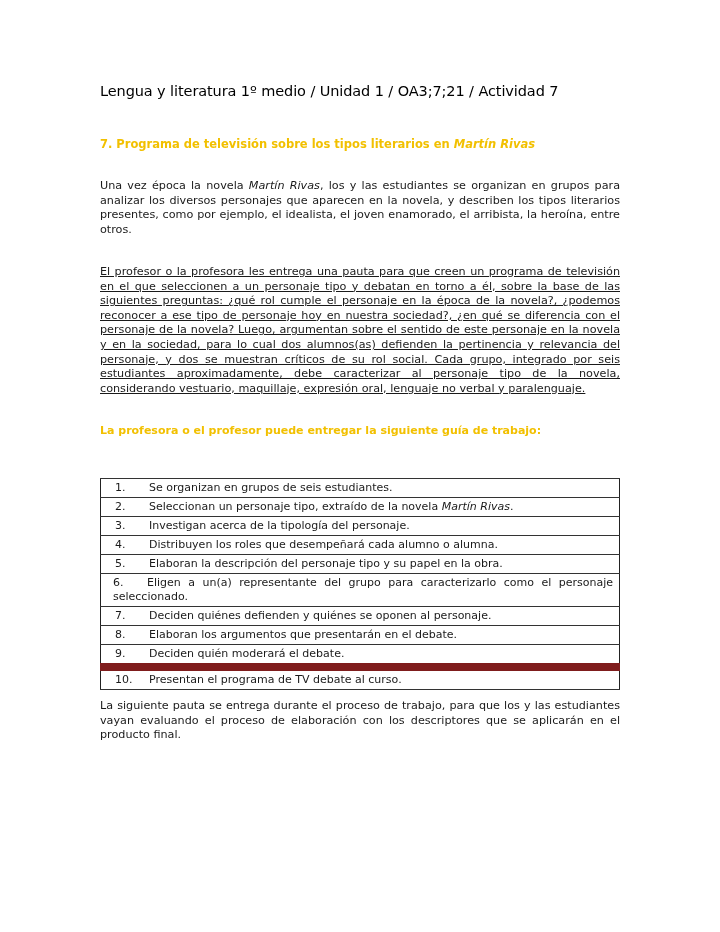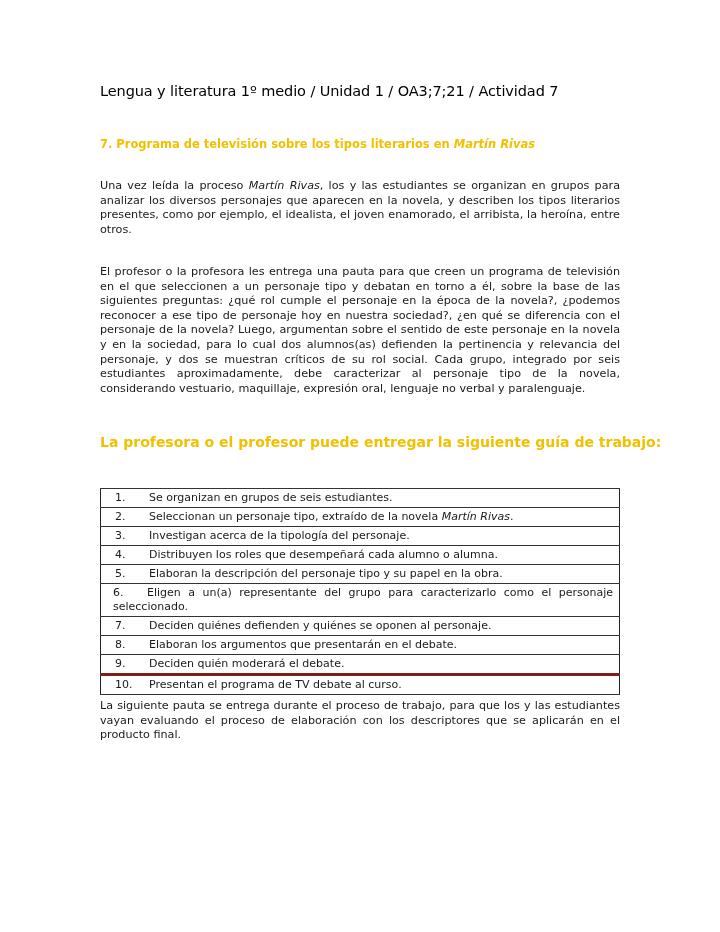--- a/index.html
+++ b/index.html
@@ -43,65 +43,65 @@
     .para {
       position: absolute;
       left: 0;
       width: 520px;
       font-size: 11.2px;
       line-height: 14.6px;
       text-align: justify;
       color: #1a1a1a;
     }
     .para-1 { top: 179px; }
-    .para-2 { top: 265px; }
+    .para-2 { top: 265px; text-decoration: underline; }
     .para-3 { top: 699px; }
     .guide-title {
       position: absolute;
-      top: 434px;
+      top: 424px;
       left: 0;
-      font-size: 14px;
+      font-size: 11px;
       font-weight: bold;
       color: #f2c000;
       white-space: nowrap;
     }
     .steps {
       position: absolute;
-      top: 488px;
+      top: 478px;
       left: 0;
       width: 520px;
       border-collapse: collapse;
       border: 1.5px solid #222;
       font-size: 11px;
     }
     .steps td {
       border-top: 1px solid #333;
       border-bottom: 1px solid #333;
       padding: 2px 6px 2px 14px;
       height: 14px;
       line-height: 14px;
       vertical-align: top;
     }
     .steps tr.wrap td { line-height: 14px; }
     .step-num {
       display: inline-block;
       width: 34px;
     }
-    .steps tr:last-child td { border-top: 3px solid #7f1d1d; }
+    .steps tr:last-child td { border-top: 8px solid #7f1d1d; }
   </style>
 </head>
 <body>
 
 <div class="page">
 
   <div class="breadcrumb">Lengua y literatura 1º medio / Unidad 1 / OA3;7;21  / Actividad 7</div>
 
   <div class="section-title"><span>7. Programa de televisión sobre los tipos literarios en </span><i>Martín Rivas</i></div>
 
-  <div class="para para-1"><span>Una vez leída la proceso </span><i>Martín Rivas</i><span>, los y las estudiantes se organizan en grupos para analizar los diversos personajes que aparecen en la novela, y describen los tipos literarios presentes, como por ejemplo, el idealista, el joven enamorado, el arribista, la heroína, entre otros.</span></div>
+  <div class="para para-1"><span>Una vez época la novela </span><i>Martín Rivas</i><span>, los y las estudiantes se organizan en grupos para analizar los diversos personajes que aparecen en la novela, y describen los tipos literarios presentes, como por ejemplo, el idealista, el joven enamorado, el arribista, la heroína, entre otros.</span></div>
 
   <div class="para para-2">El profesor o la profesora les entrega una pauta para que creen un programa de televisión en el que seleccionen a un personaje tipo y debatan en torno a él, sobre la base de las siguientes preguntas: ¿qué rol cumple el personaje en la época de la novela?, ¿podemos reconocer a ese tipo de personaje hoy en nuestra sociedad?, ¿en qué se diferencia con el personaje de la novela? Luego, argumentan sobre el sentido de este personaje en la novela y en la sociedad, para lo cual dos alumnos(as) defienden la pertinencia y relevancia del personaje, y dos se muestran críticos de su rol social. Cada grupo, integrado por seis estudiantes aproximadamente, debe caracterizar al personaje tipo de la novela, considerando vestuario, maquillaje, expresión oral, lenguaje no verbal y paralenguaje.</div>
 
   <div class="guide-title">La profesora o el profesor puede entregar la siguiente guía de trabajo:</div>
 
   <table class="steps">
     <tbody>
       <tr>
           <td><span class="step-num">1.</span><span>Se organizan en grupos de seis estudiantes.</span></td>
         </tr>

